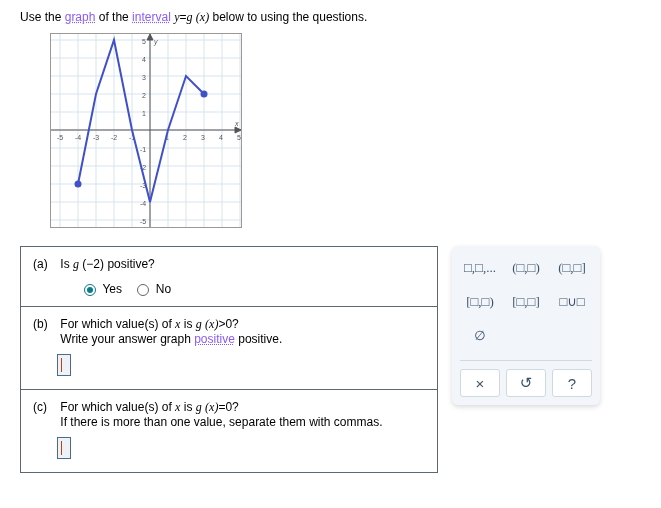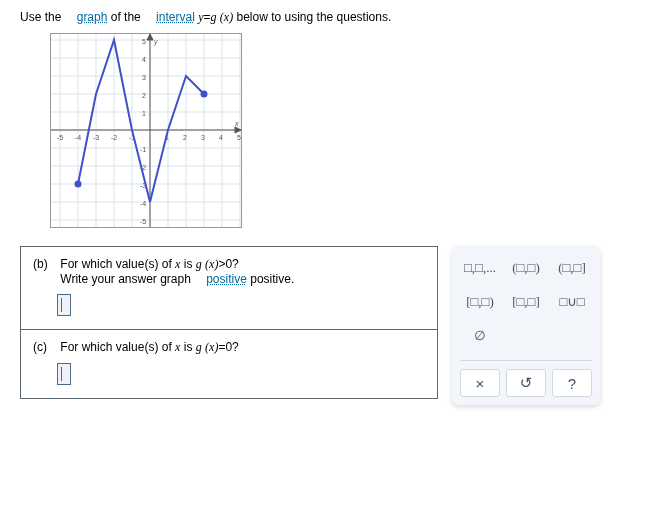--- a/index.html
+++ b/index.html
@@ -6,21 +6,21 @@
   body {
     margin: 0;
     padding: 10px 20px;
     font-family: Verdana, Arial, sans-serif;
     font-size: 12px;
     background: #fff;
     color: #000;
     width: 661px;
   }
   .instruction { margin-bottom: 8px; }
-  .link-term { color: #0369a1; text-decoration: underline dotted; cursor: help; margin-left: 12px; }
+  .link-term { color: #8b5cf6; text-decoration: underline dotted; cursor: help; }
   .math-ital { font-style: italic; font-family: 'Times New Roman', serif; }
   .graph-box {
     width: 192px; height: 195px; border: 1px solid #999;
     margin-left: 30px; background: #fff; margin-bottom: 18px;
   }
   .main-row { display: flex; gap: 14px; align-items: flex-start; }
   .qbox {
     border: 1px solid #5c6770; width: 418px;
   }
   .qrow { border-bottom: 1px solid #5c6770; padding: 10px 12px; }
@@ -138,34 +138,51 @@
     </g>
     <polyline points="27,150 45,60 63,6 81,96 99,168 117,96 135,42 153,60" fill="none" stroke="#4050c8" stroke-width="2"></polyline>
     <circle cx="27" cy="150" r="3.5" fill="#4050c8"></circle>
     <circle cx="153" cy="60" r="3.5" fill="#4050c8"></circle>
   </svg>
 </div>
 
 <div class="main-row">
   <div class="qbox">
 
+    <div class="qrow">
+      <span class="qlabel">(a)</span>
+      <span class="qcontent">
+        <span>Is </span><span class="math-ital">g</span> <span>(−2)</span><span> positive?</span>
+        <div class="radio-line">
+          <span class="radio-opt">
+            <span class="radio-dot selected"></span>
+            <span>Yes</span>
+          </span>
+          <span class="radio-opt">
+            <span class="radio-dot"></span>
+            <span>No</span>
+          </span>
+        </div>
+      </span>
+    </div>
 
     <div class="qrow">
       <span class="qlabel">(b)</span>
       <span class="qcontent">
         <span>For which value(s) of </span><span class="math-ital">x</span><span> is </span><span class="math-ital">g</span> <span class="math-ital">(x)</span><span>&gt;</span><span>0</span><span>?</span><br>
         <span>Write your answer graph </span><span class="link-term">positive</span><span> positive.</span>
       </span>
       <div class="input-slot"></div>
     </div>
 
     <div class="qrow">
       <span class="qlabel">(c)</span>
       <span class="qcontent">
         <span>For which value(s) of </span><span class="math-ital">x</span><span> is </span><span class="math-ital">g</span> <span class="math-ital">(x)</span><span>=</span><span>0</span><span>?</span><br>
+        <span>If there is more than one value, separate them with commas.</span>
       </span>
       <div class="input-slot"></div>
     </div>
 
   </div>
 
   <div class="palette">
     <div class="pal-grid">
       <div class="pal-cell">□,□,...</div>
       <div class="pal-cell">(□,□)</div>

